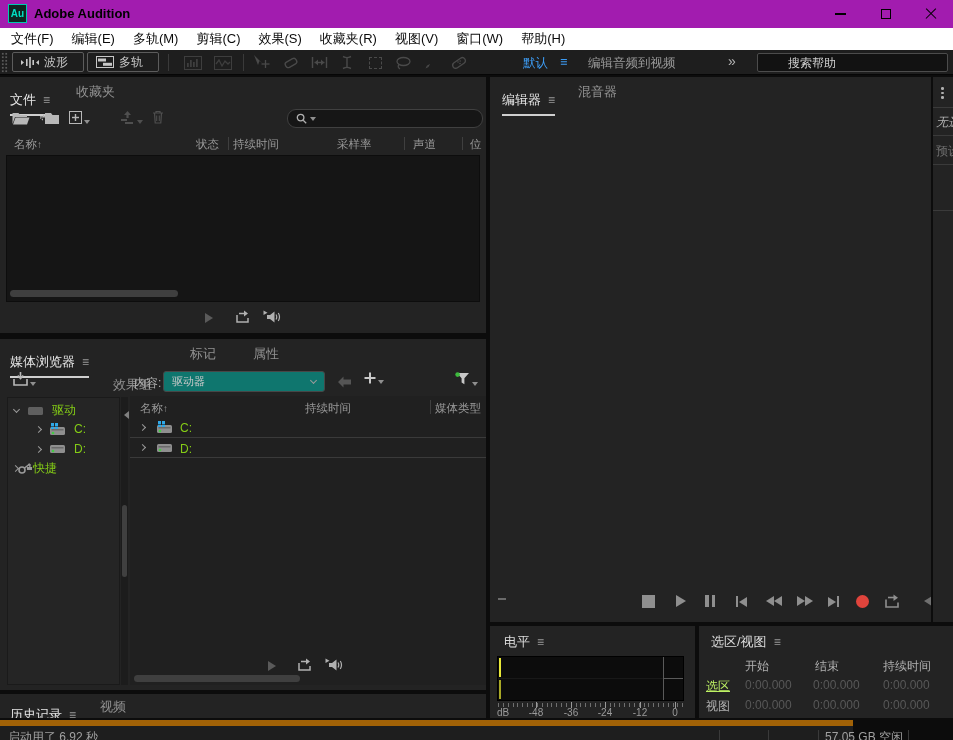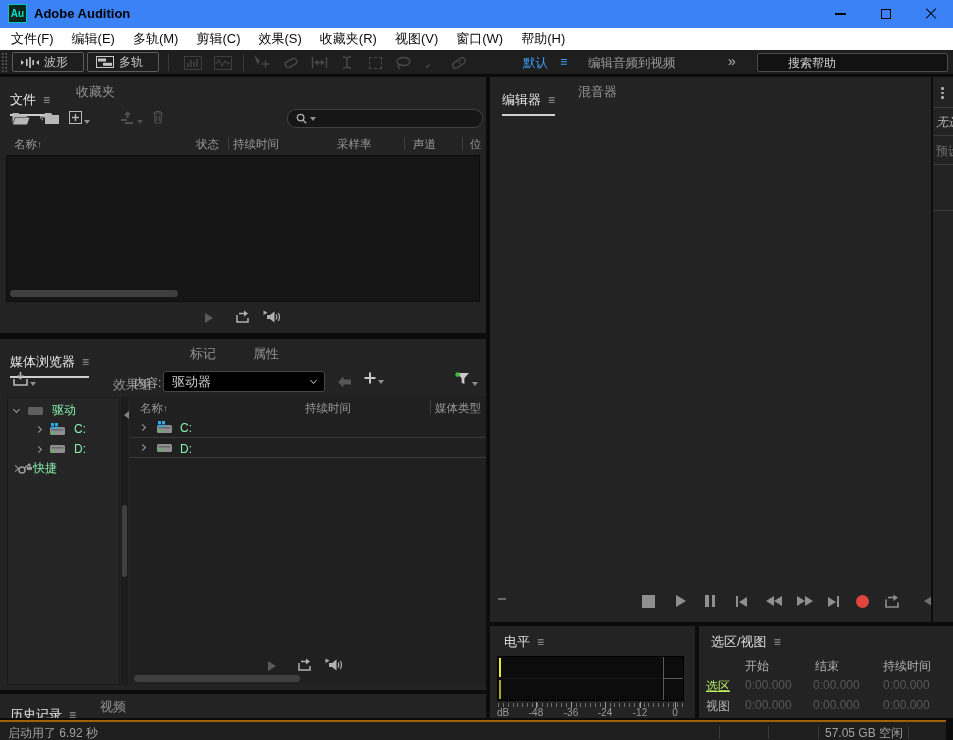--- a/index.html
+++ b/index.html
@@ -1,20 +1,20 @@
 <!DOCTYPE html>
 <html><head>
 <meta charset="utf-8">
 <style>
   html,body{margin:0;padding:0;background:#0c0c0c;}
   *{box-sizing:border-box;font-family:"Liberation Sans","DejaVu Sans",sans-serif;}
   .screen{position:relative;width:953px;height:740px;overflow:hidden;background:#0c0c0c;}
   .ab{position:absolute;}
   
-  .titlebar{left:0;top:0;width:953px;height:28px;background:#3b82f6;}
+  .titlebar{left:0;top:0;width:953px;height:28px;background:#a21caf;}
   .aulogo{left:8px;top:4px;width:19px;height:19px;background:#0d2620;border:1.5px solid #00c8b0;color:#00e0c2;
     font-size:10px;font-weight:bold;display:flex;align-items:center;justify-content:center;}
   .wintitle{left:34px;top:6px;font-size:13px;color:#000;font-weight:600;}
   .winbtn{top:0;width:45px;height:28px;display:flex;align-items:center;justify-content:center;}
   .minbar{width:11px;height:1.5px;background:#000;}
   .maxbox{width:10px;height:10px;border:1.2px solid #000;}
   .closex{position:relative;width:12px;height:12px;}
   .closex::before,.closex::after{content:"";position:absolute;left:-1px;top:5px;width:14px;height:1.3px;background:#000;}
   .closex::before{transform:rotate(45deg);} .closex::after{transform:rotate(-45deg);}
   
@@ -35,22 +35,22 @@
   .tab{position:absolute;top:6px;font-size:13px;color:#929292;display:flex;align-items:center;gap:7px;}
   .tab.active{color:#e6e6e6;padding-bottom:5px;border-bottom:2px solid #cfcfcf;margin-top:8px;}
   .pmenu{font-size:12px;color:#9a9a9a;line-height:1;}
   .colhdr{position:absolute;font-size:11.5px;color:#989898;}
   .well{background:#151515;}
   .hscroll{position:absolute;height:7px;border-radius:3.5px;background:#3f3f3f;}
   .vscroll{position:absolute;width:5px;border-radius:2.5px;background:#404040;}
   .caret{width:0;height:0;border-left:3px solid transparent;border-right:3px solid transparent;border-top:4px solid #8f8f8f;}
   .chev{width:5px;height:5px;border-right:1.4px solid #9a9a9a;border-bottom:1.4px solid #9a9a9a;display:inline-block;}
   .chev.r{transform:rotate(-45deg);} .chev.d{transform:rotate(45deg);}
-  .treelabel{font-size:12px;color:#86efac;}
-  .dd{background:#000000;border:1px solid #474747;border-radius:3px;display:flex;align-items:center;padding:0 8px;color:#c8c8c8;font-size:13px;}
+  .treelabel{font-size:12px;color:#84cc16;}
+  .dd{background:#0f766e;border:1px solid #474747;border-radius:3px;display:flex;align-items:center;padding:0 8px;color:#c8c8c8;font-size:11px;}
   .rowline{border-bottom:1px solid #3a3a3a;}
   
   .tri-r{width:0;height:0;border-top:6px solid transparent;border-bottom:6px solid transparent;border-left:10px solid #8f8f8f;}
   .tri-r.sm{border-top-width:5px;border-bottom-width:5px;border-left-width:8px;border-left-color:#5a5a5a;}
   .tri-l{width:0;height:0;border-top:5px solid transparent;border-bottom:5px solid transparent;border-right:8px solid #8f8f8f;}
   .bar{width:2px;height:11px;background:#8f8f8f;}
   .pausebars{display:flex;gap:3px;}
   .pausebars span{width:3.5px;height:12px;background:#8f8f8f;}
   .recdot{width:13px;height:13px;border-radius:50%;background:#e0443c;}
   .dim{color:#585858;}
@@ -544,21 +544,21 @@
       <span class="ab dim" style="left:184px;top:52px;font-size:12px;">0:00.000</span>
     </div>
     <div>
       <span class="ab" style="left:7px;top:72px;font-size:12px;color:#b0b0b0;">视图</span>
       <span class="ab dim" style="left:46px;top:72px;font-size:12px;">0:00.000</span>
       <span class="ab dim" style="left:114px;top:72px;font-size:12px;">0:00.000</span>
       <span class="ab dim" style="left:184px;top:72px;font-size:12px;">0:00.000</span>
     </div>
   </div>
 
-  <div class="ab" style="left:0;top:720px;width:946px;height:20px;background:#1e1e1e;border-top:2px solid #a16207;">
+  <div class="ab" style="left:0;top:720px;width:853px;height:20px;background:#1e1e1e;border-top:6px solid #a16207;">
     <span class="ab" style="left:8px;top:3px;font-size:12px;color:#a0a0a0;">启动用了 6.92 秒</span>
     <div class="sbdiv" style="left:719px;"></div>
     <div class="sbdiv" style="left:768px;"></div>
     <div class="sbdiv" style="left:818px;"></div>
     <span class="ab" style="left:820px;top:3px;width:88px;text-align:center;font-size:12px;color:#a0a0a0;white-space:nowrap;">57.05 GB 空闲</span>
     <div class="sbdiv" style="left:908px;"></div>
   </div>
 
 </div>
 

